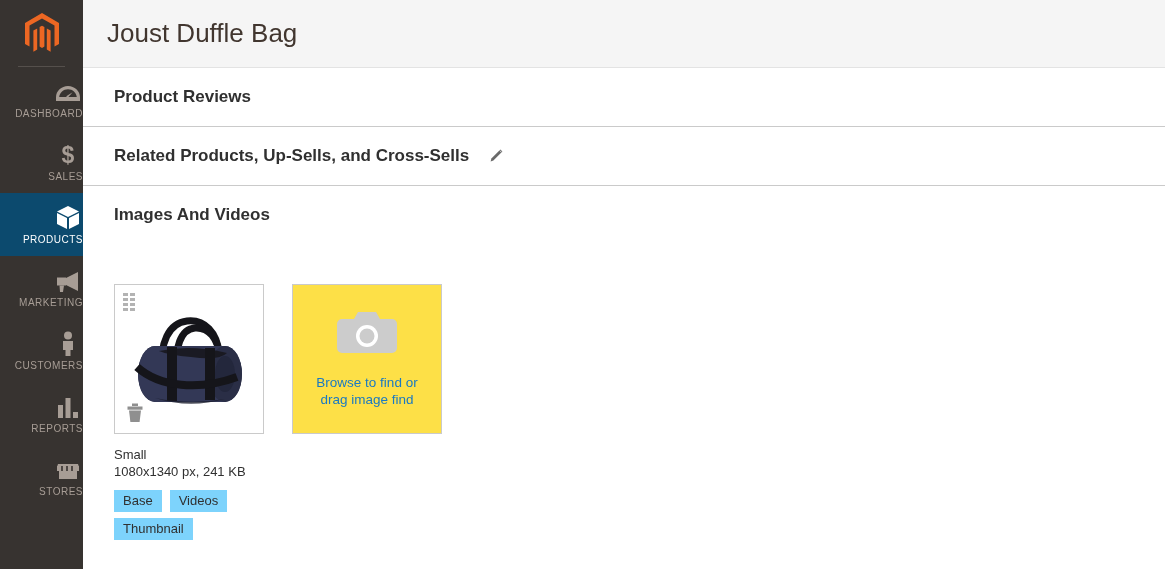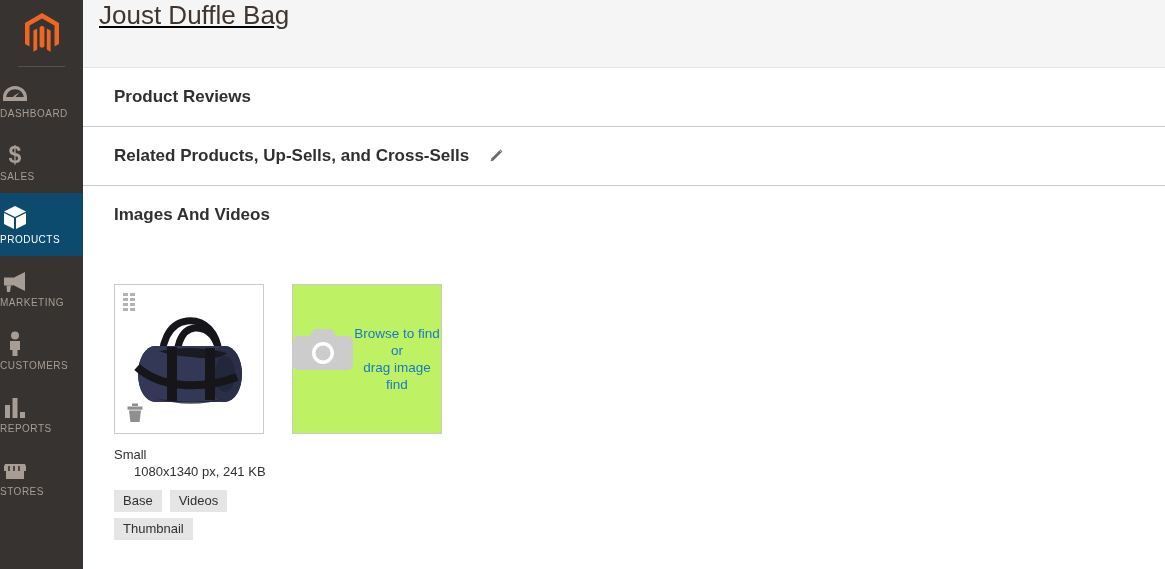--- a/index.html
+++ b/index.html
@@ -22,23 +22,24 @@
     height: 66px;
     display: flex; align-items: center; justify-content: center;
   }
   .logo-sep {
     width: 47px; height: 1px; background: #55504c;
     margin: 0 auto 0 auto;
   }
   .nav-item {
     height: 63px;
     display: flex; flex-direction: column;
-    align-items: flex-start; justify-content: center;
+    align-items: flex-end; justify-content: center;
     text-decoration: none;
     cursor: pointer;
+    padding-left: 44px;
   }
   .nav-item.active { background: #0c4a6e; }
   .nav-ico {
     height: 26px; width: 30px;
     display: flex; align-items: flex-end; justify-content: center;
     margin-bottom: 4px;
   }
   .nav-label {
     font-size: 10px; letter-spacing: .5px;
     color: #a79d95; text-transform: uppercase;
@@ -49,23 +50,22 @@
 
   
   .main {
     flex: 1 1 auto; height: 569px;
     background: #ffffff; position: relative;
     overflow: hidden;
   }
   .page-header {
     height: 68px; background: #f5f5f5;
     border-bottom: 1px solid #e3e3e3;
-    display: flex; 
-    padding-left: 16px;
-    text-decoration: underline;
+    display: flex; align-items: center;
+    padding-left: 24px;
   }
   .page-title {
     font-size: 26px; font-weight: normal;
     color: #41362f;
     font-family: "Liberation Sans", sans-serif;
   }
 
   .content { padding: 0 0 0 0; }
 
   .section {
@@ -119,48 +119,47 @@
   .trash-btn {
     position: absolute; left: 9px; bottom: 8px;
     width: 22px; height: 24px;
     cursor: pointer; background: none; border: none;
     display: flex; align-items: center; justify-content: center;
   }
 
   .upload-tile {
     width: 150px; height: 150px;
     border: 1px solid #cacaca;
-    background: #bef264;
-    display: flex; flex-direction: row;
+    background: #fde047;
+    display: flex; flex-direction: column;
     align-items: center; justify-content: center;
     cursor: pointer;
   }
   .cam-ico { margin-bottom: 14px; }
   .upload-text {
     color: #1979c3; font-size: 13.5px;
     line-height: 17px; text-align: center;
     font-family: "Liberation Sans", sans-serif;
   }
 
   .media-meta { margin-top: 12px; }
   .meta-name {
     font-size: 13px; color: #303030; line-height: 17px;
     font-family: "Liberation Sans", sans-serif;
   }
   .meta-dims {
     font-size: 13px; color: #303030; line-height: 17px;
     font-family: "Liberation Sans", sans-serif;
-    margin-left: 20px;
   }
   .role-badges {
     margin-top: 10px; width: 160px;
     display: flex; flex-wrap: wrap; gap: 6px 8px;
   }
   .role-badge {
-    background: #e5e5e5; color: #303030;
+    background: #7dd3fc; color: #303030;
     font-size: 13px; line-height: 16px;
     padding: 3px 9px;
     font-family: "Liberation Sans", sans-serif;
     white-space: nowrap;
   }
 </style>
 </head>
 <body>
 
 <div class="app">

